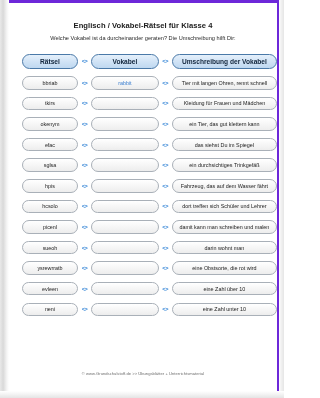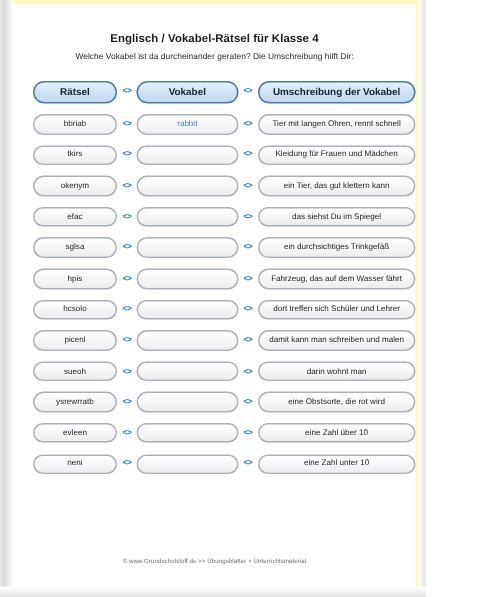--- a/index.html
+++ b/index.html
@@ -13,21 +13,21 @@
     overflow: hidden;
     font-family: "Liberation Sans", sans-serif;
     -webkit-font-smoothing: antialiased;
   }
 
   
   .canvas {
     position: relative;
     width: 284px;
     height: 398px;
-    background: #fef9c3;
+    background: #6d28d9;
     box-sizing: border-box;
   }
   .edge-left {
     position: absolute;
     left: 0; top: 0;
     width: 9px; height: 398px;
     background: linear-gradient(to right, #e9e9e9 0%, #d9d9d9 35%, #f4f4f4 75%, #ffffff 100%);
   }
   .edge-right {
     position: absolute;

